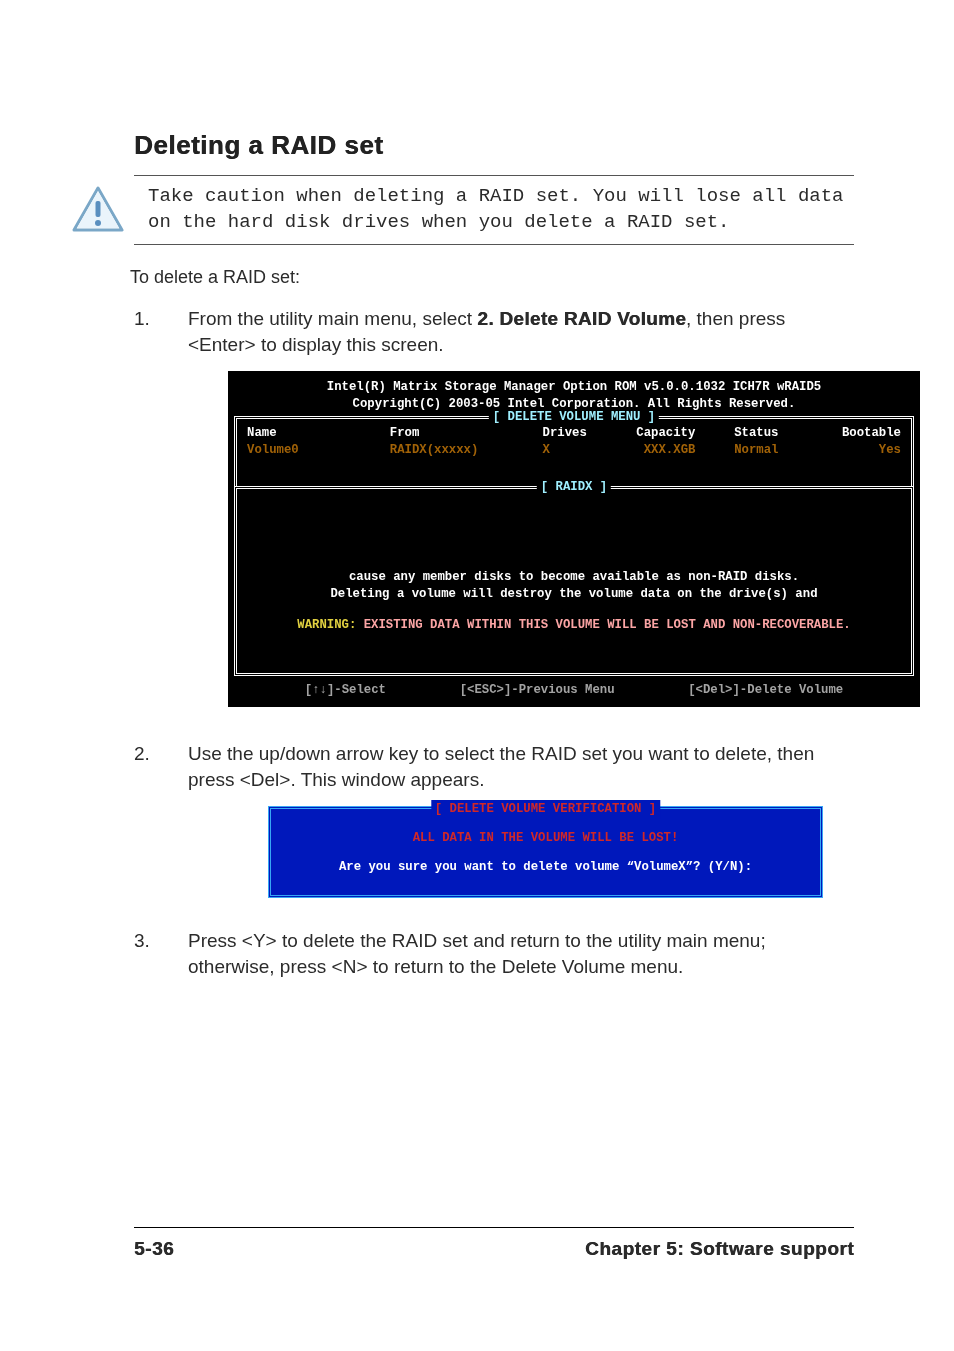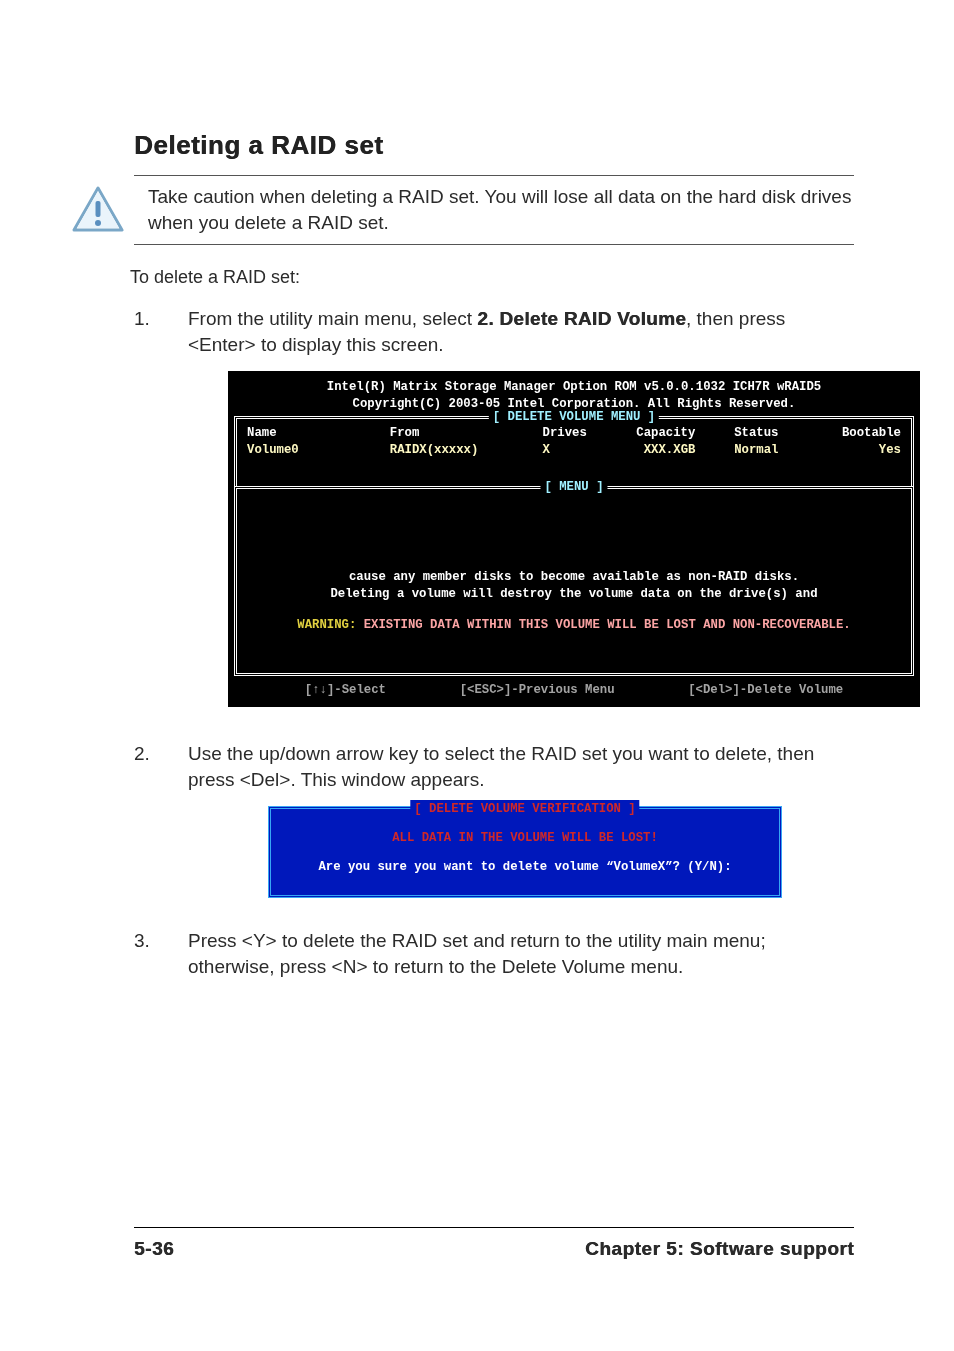--- a/index.html
+++ b/index.html
@@ -36,20 +36,21 @@
   }
   .caution-icon-wrap {
     width: 52px;
     flex: 0 0 52px;
     margin-left: -62px;
     margin-top: 2px;
   }
   .caution-text {
     font-size: 19px;
     line-height: 1.35;
+    font-family: Liberation Mono, monospace;
   }
   .intro {
     margin: 0 0 18px -4px;
     font-size: 18px;
   }
   ol.steps {
     list-style: none;
     counter-reset: step;
     padding: 0;
     margin: 0;
@@ -112,21 +113,21 @@
     display: flex;
     justify-content: space-between;
   }
   .col-name   { width: 120px; }
   .col-level  { width: 130px; }
   .col-drives { width: 50px; text-align: left; }
   .col-cap    { width: 80px; text-align: right; }
   .col-status { width: 80px; padding-left: 16px;}
   .col-boot   { width: 80px; text-align: right; }
   .row-header { color: #fff; }
-  .row-data   { color: #fef9c3; }
+  .row-data   { color: #a16207; }
   .help-frame {
     min-height: 190px;
     font-weight: bold;
   }
   .help-body {
     padding-top: 74px;
     text-align: center;
     color: #fff;
   }
   .warn-label { color: #e0d040; }
@@ -137,21 +138,21 @@
     color: #a3a3a3;
   }
   .bios1-footer .spread {
     display: flex;
     justify-content: space-around;
     padding: 0 40px;
   }
   
   .bios2-wrap {
     margin: 14px 16px 30px 80px;
-    width: 514px;
+    width: 555px;
     position: relative;
   }
   .bios2 {
     background: #0018bb;
     border: 3.5px double #37a7f4;
     font-family: "Courier New", monospace;
     font-size: 12.3px;
     font-weight: bold;
     color: #fff;
     padding: 20px 10px 18px 10px;
@@ -233,21 +234,21 @@
               <span class="col-name">Volume0</span>
               <span class="col-level">RAIDX(xxxxx)</span>
               <span class="col-drives">X</span>
               <span class="col-cap">XXX.XGB</span>
               <span class="col-status">Normal</span>
               <span class="col-boot">Yes</span>
             </div>
           </div>
 
           <div class="frame help-frame last">
-            <div class="frame-label">[ MENU ]</div>
+            <div class="frame-label">[ RAIDX ]</div>
             <div class="help-body">
               <div>cause any member disks to become available as non-RAID disks.</div>
               <div>Deleting a volume will destroy the volume data on the drive(s) and</div>
               <div style="height:14px"></div>
               <div>
                 <span class="warn-label">WARNING:</span><span class="warn-text"> EXISTING DATA WITHIN THIS VOLUME WILL BE LOST AND NON-RECOVERABLE.</span>
               </div>
             </div>
           </div>
         </div>

